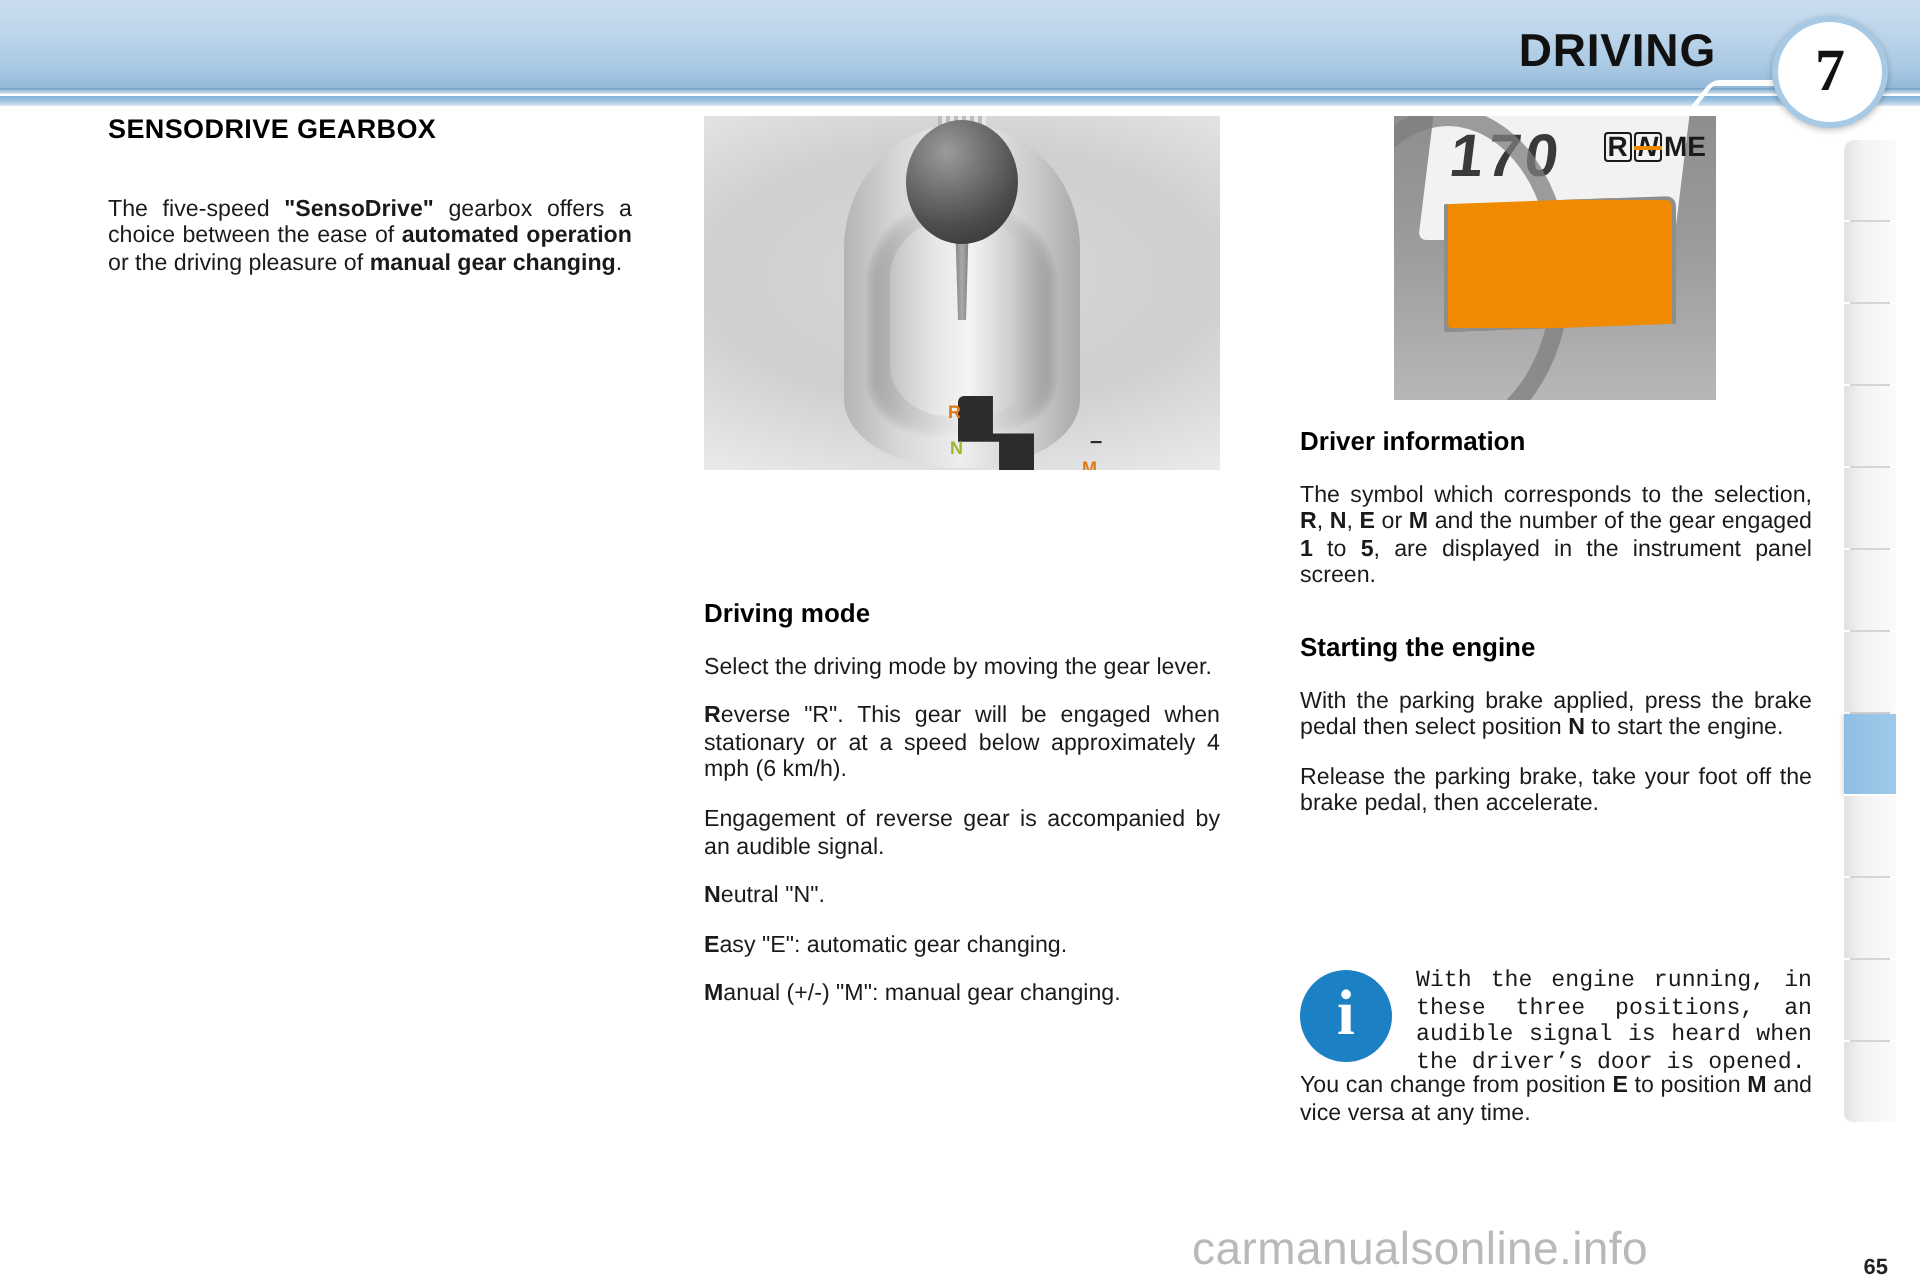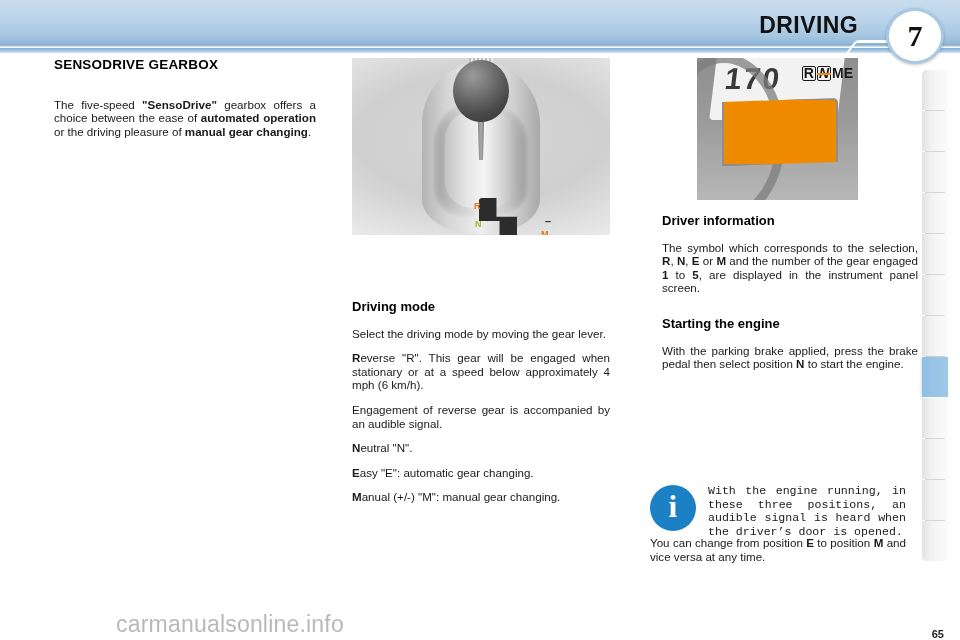--- a/index.html
+++ b/index.html
@@ -393,26 +393,26 @@
     font-size: 11px;
     color: #222;
     font-family: "Liberation Sans", sans-serif;
     font-weight: bold;
   }
   .watermark {
     position: absolute;
     left: 0;
     bottom: 2px;
     width: 824px;
-    text-align: left;
+    text-align: right;
     font-size: 23px;
     color: #b9b9b9;
     letter-spacing: 0.2px;
     font-family: "Liberation Sans", sans-serif;
-    padding-left: 116px;
+    padding-left: 88px;
     box-sizing: border-box;
   }
 </style>
 </head>
 <body>
 
 <div class="header"></div>
 <div class="header-underline1"></div>
 <div class="header-white-gap"></div>
 <div class="header-underline2"></div>
@@ -474,26 +474,27 @@
   <div class="panel-dial-num">170</div>
   <div class="panel-arc"></div>
   <div class="panel-lcd"></div>
   <div class="panel-lcd-text">
     <span class="lcd-boxed">R</span>
     <span class="lcd-boxed lcd-n-marked">N</span>
     <span>ME</span>
   </div>
 </div>
 
-<div class="col col-right" style="top:214px;margin-left:12px;">
+<div class="col col-right" style="top:214px;">
   <h2 class="sub-title">Driver information</h2>
   <p class="para"><span>The symbol which corresponds to the selection, </span><b>R</b><span>, </span><b>N</b><span>, </span><b>E</b><span> or </span><b>M</b><span> and the number of the gear engaged </span><b>1</b><span> to </span><b>5</b><span>, are displayed in the instrument panel screen.</span></p>
 
   <h2 class="sub-title" style="margin-top:22px;">Starting the engine</h2>
   <p class="para"><span>With the parking brake applied, press the brake pedal then select position </span><b>N</b><span> to start the engine.</span></p>
+  <p class="para">Release the parking brake, take your foot off the brake pedal, then accelerate.</p>
 </div>
 
 <div class="info-block">
   <div class="info-icon">
       <span>i</span>
     </div>
   <div class="info-text">With the engine running, in these three positions, an audible signal is heard when the driver’s door is opened.</div>
 </div>
 
 <div class="tail-text"><span>You can change from position </span><b>E</b><span> to position </span><b>M</b><span> and vice versa at any time.</span></div>

